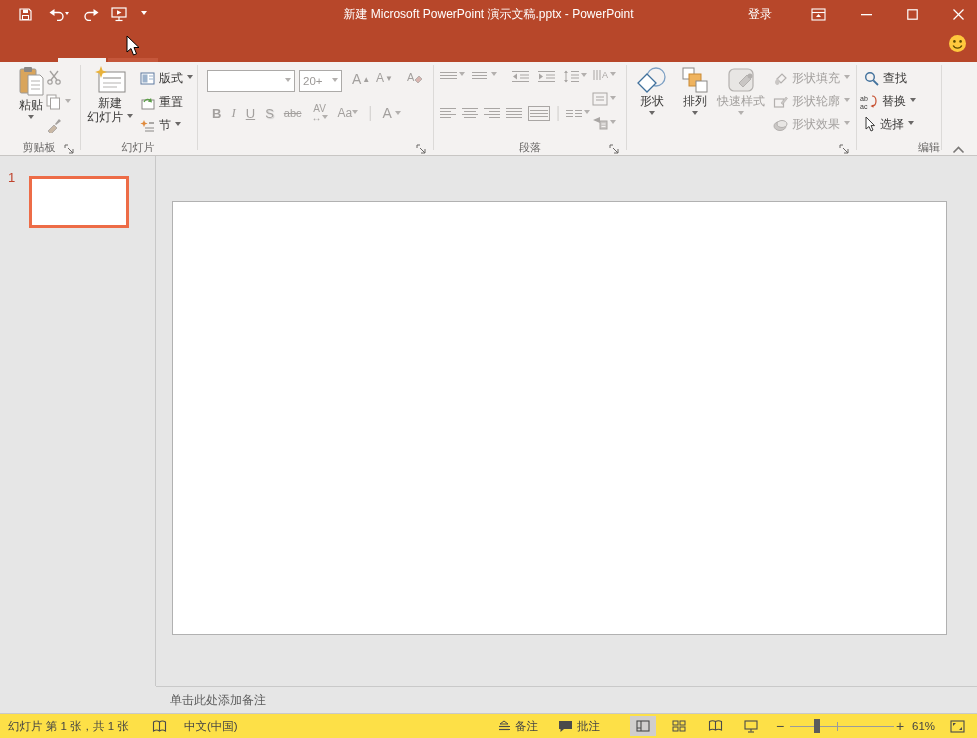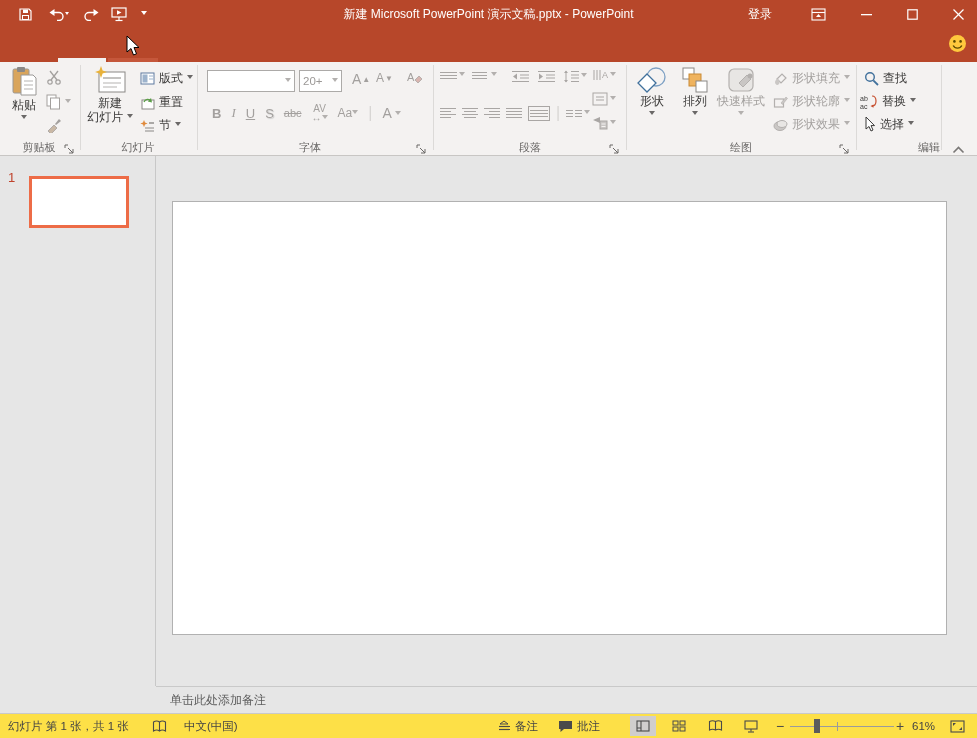--- a/index.html
+++ b/index.html
@@ -148,21 +148,21 @@
 
 <div class="abs" id="ribbon">
 
   <div class="gsep" style="left:80px;"></div>
   <div class="gsep" style="left:197px;"></div>
   <div class="gsep" style="left:433px;"></div>
   <div class="gsep" style="left:626px;"></div>
   <div class="gsep" style="left:856px;"></div>
   <div class="gsep" style="left:941px;"></div>
 
-  <div class="bigbtn" style="left:6px;top:4px;width:36px;justify-content:space-between;">
+  <div class="bigbtn" style="left:13px;top:4px;width:36px;justify-content:space-between;">
     <svg width="26" height="32" viewBox="0 0 26 32">
       <rect x="2" y="3" width="16" height="24" rx="1.5" fill="#d9a55c" stroke="#9a9896"></rect>
       <rect x="6" y="1" width="8" height="5" rx="1" fill="#8a8886"></rect>
       <path d="M10 9h12l3 3v17H10z" fill="#fff" stroke="#9a9896"></path>
       <line x1="13" y1="15" x2="22" y2="15" stroke="#b5b3b1"></line>
         <line x1="13" y1="19" x2="22" y2="19" stroke="#b5b3b1"></line>
         <line x1="13" y1="23" x2="22" y2="23" stroke="#b5b3b1"></line>
     </svg>
     <span>粘贴</span>
     <span class="dd" style="margin-top:3px;"></span>
@@ -271,21 +271,20 @@
       <span>AV</span><br>↔<span class="dd dis"></span>
     </span>
     <span style="font-size:12px;color:#a3a09e;">
       <span>Aa</span><span class="dd dis"></span>
     </span>
     <span style="color:#d8d6d4;">|</span>
     <span style="font-size:14px;color:#a3a09e;">
       <span>A</span> <span class="dd dis"></span>
     </span>
   </div>
-  <div class="grplabel" style="left:200px;width:220px;">字体</div>
   <div class="launcher" style="left:416px;">
     <svg width="11" height="11" viewBox="0 0 11 11">
         <path d="M1 4V1h3" fill="none" stroke="#6a6867"></path>
         <path d="M4 4l5 5M9 5v4H5" fill="none" stroke="#6a6867"></path>
       </svg>
   </div>
 
   <div class="mini" style="left:440px;top:8px;gap:2px;">
     <span style="width:17px;">
       <span class="ln" style="width:100%;"></span>
@@ -456,21 +455,20 @@
     <span class="dd dis"></span>
   </div>
   <div class="mini" style="left:773px;top:54px;">
     <svg width="15" height="14" viewBox="0 0 15 14">
         <ellipse cx="7" cy="8" rx="6" ry="4.5" fill="#cac7c5" stroke="#b3b0ae"></ellipse>
         <ellipse cx="9" cy="6" rx="5" ry="3.5" fill="#e8e6e4" stroke="#b3b0ae"></ellipse>
       </svg>
     <span class="rbtxt dis">形状效果</span>
     <span class="dd dis"></span>
   </div>
-  <div class="grplabel" style="left:630px;width:222px;">绘图</div>
   <div class="launcher" style="left:839px;">
     <svg width="11" height="11" viewBox="0 0 11 11">
         <path d="M1 4V1h3" fill="none" stroke="#6a6867"></path>
         <path d="M4 4l5 5M9 5v4H5" fill="none" stroke="#6a6867"></path>
       </svg>
   </div>
 
   <div class="mini" style="left:864px;top:8px;">
     <svg width="15" height="15" viewBox="0 0 15 15">
         <circle cx="6" cy="6" r="4.3" fill="none" stroke="#41719c" stroke-width="1.4"></circle>

